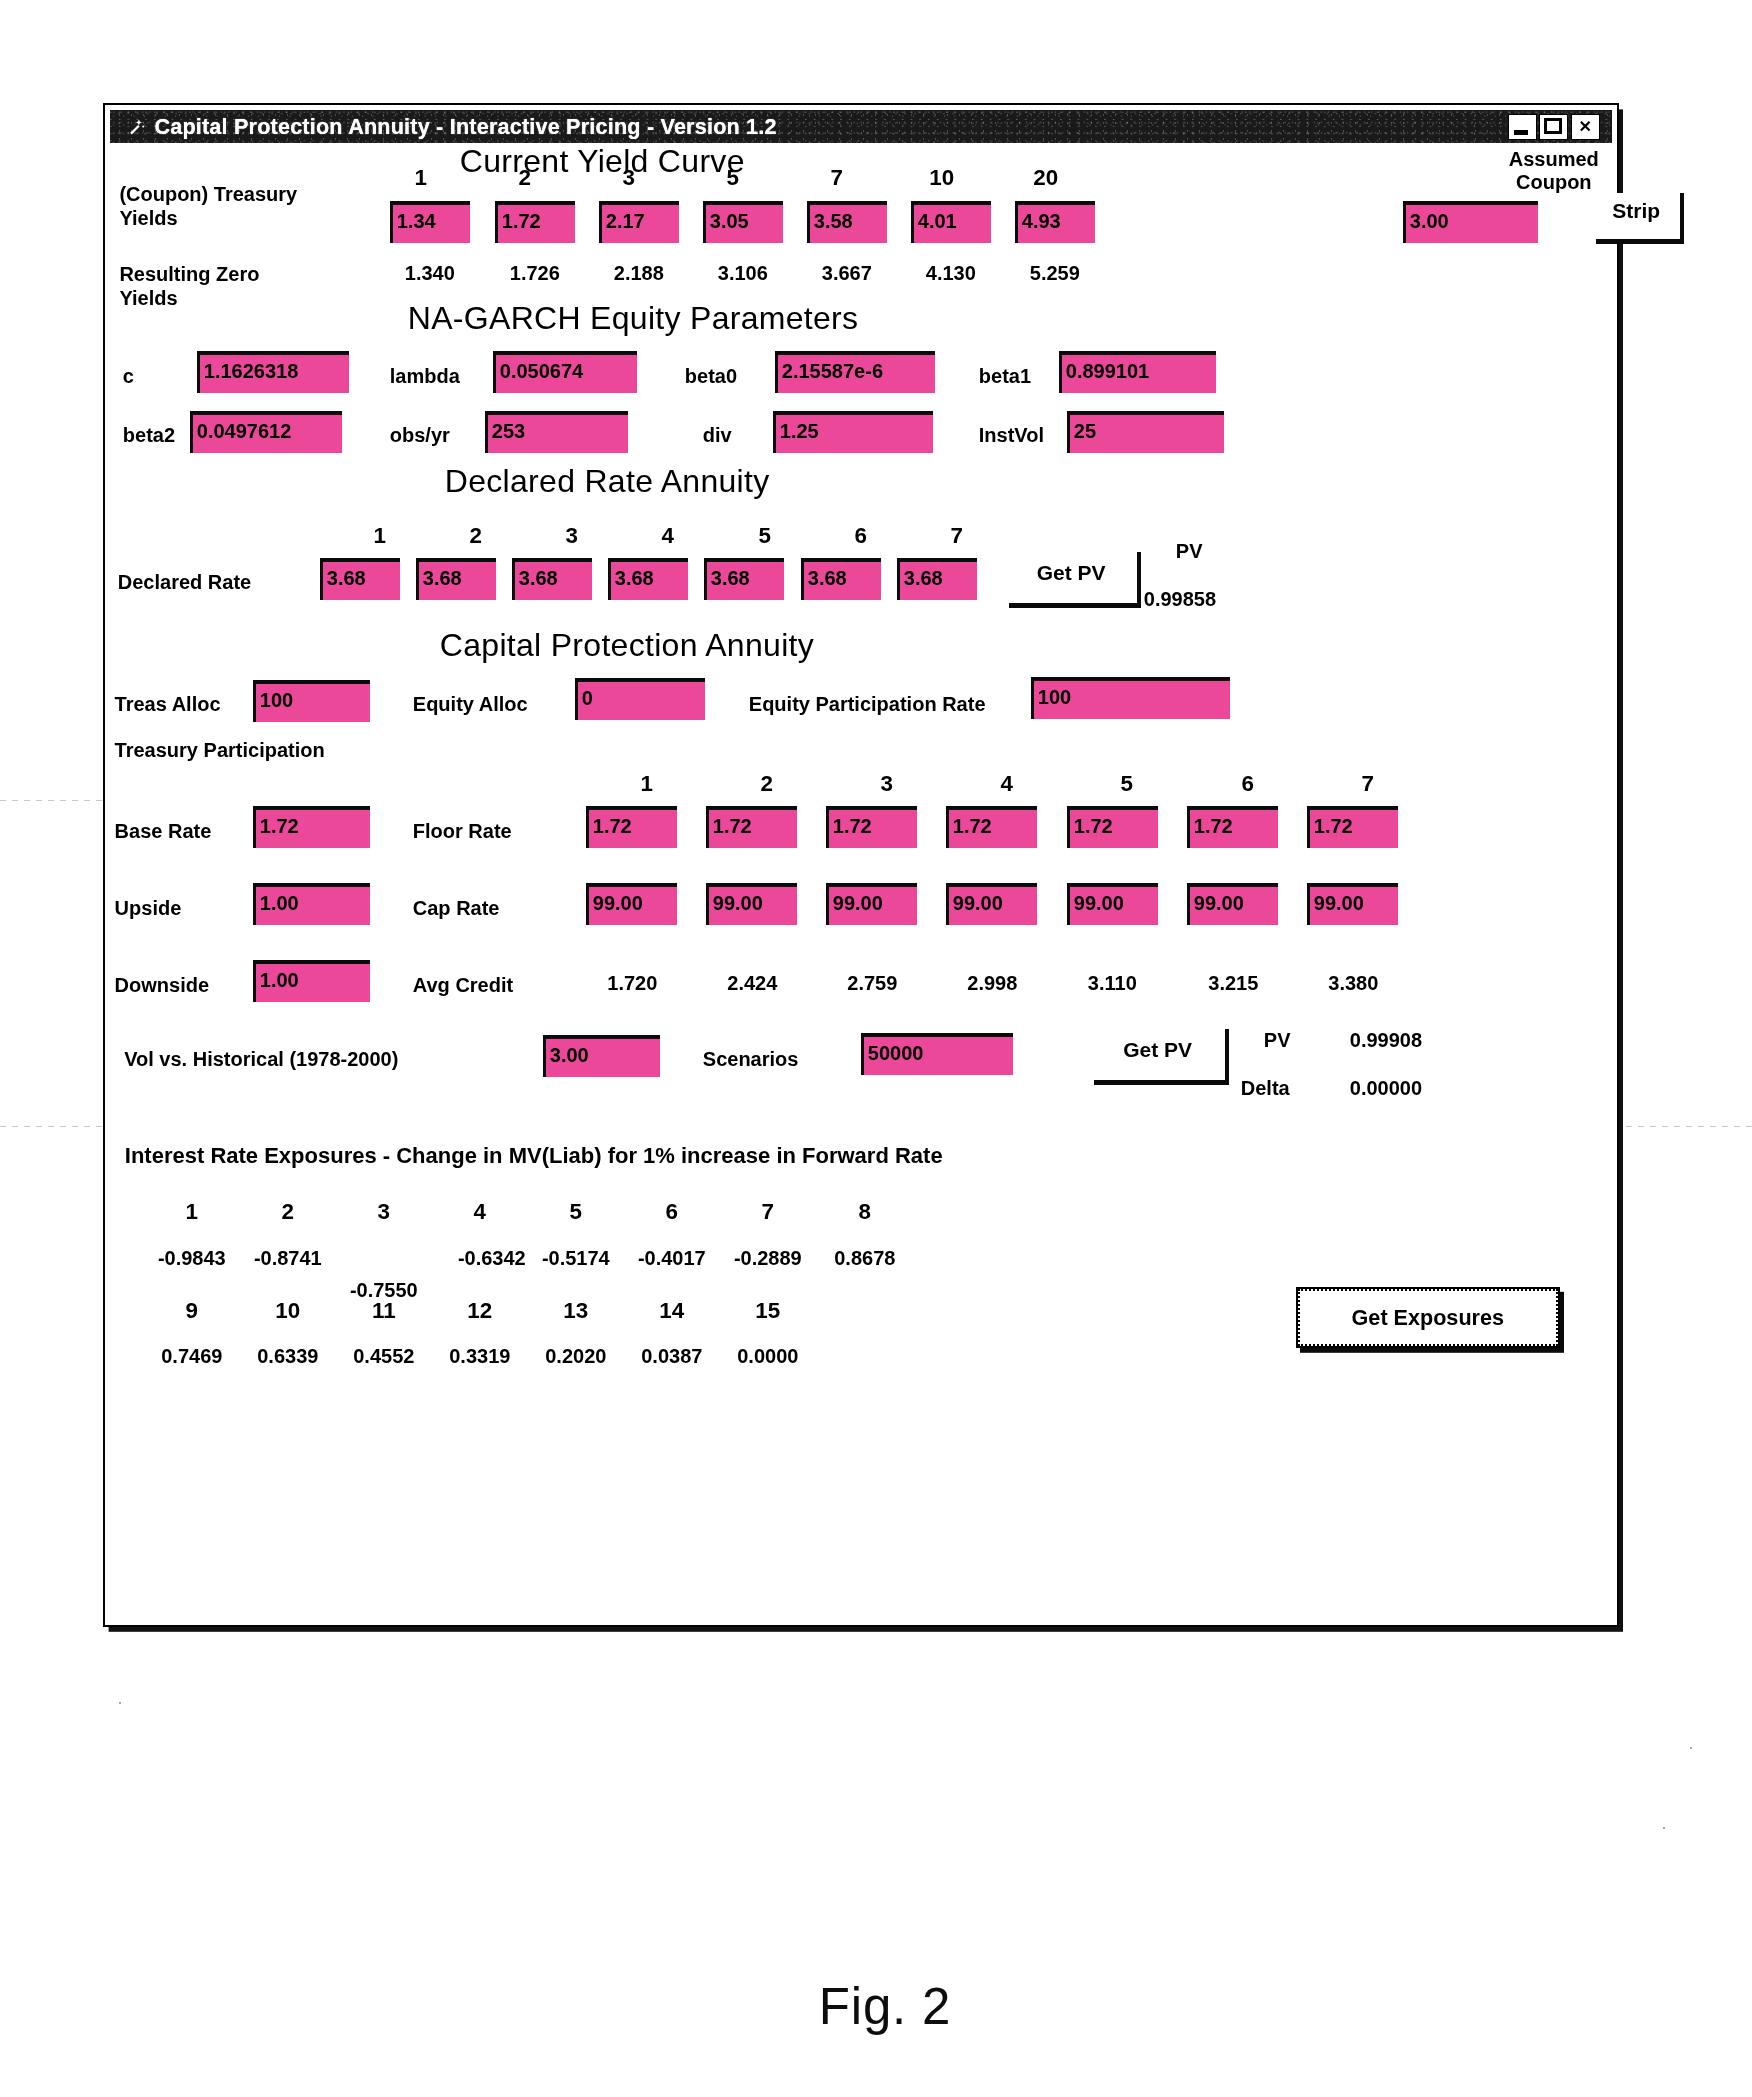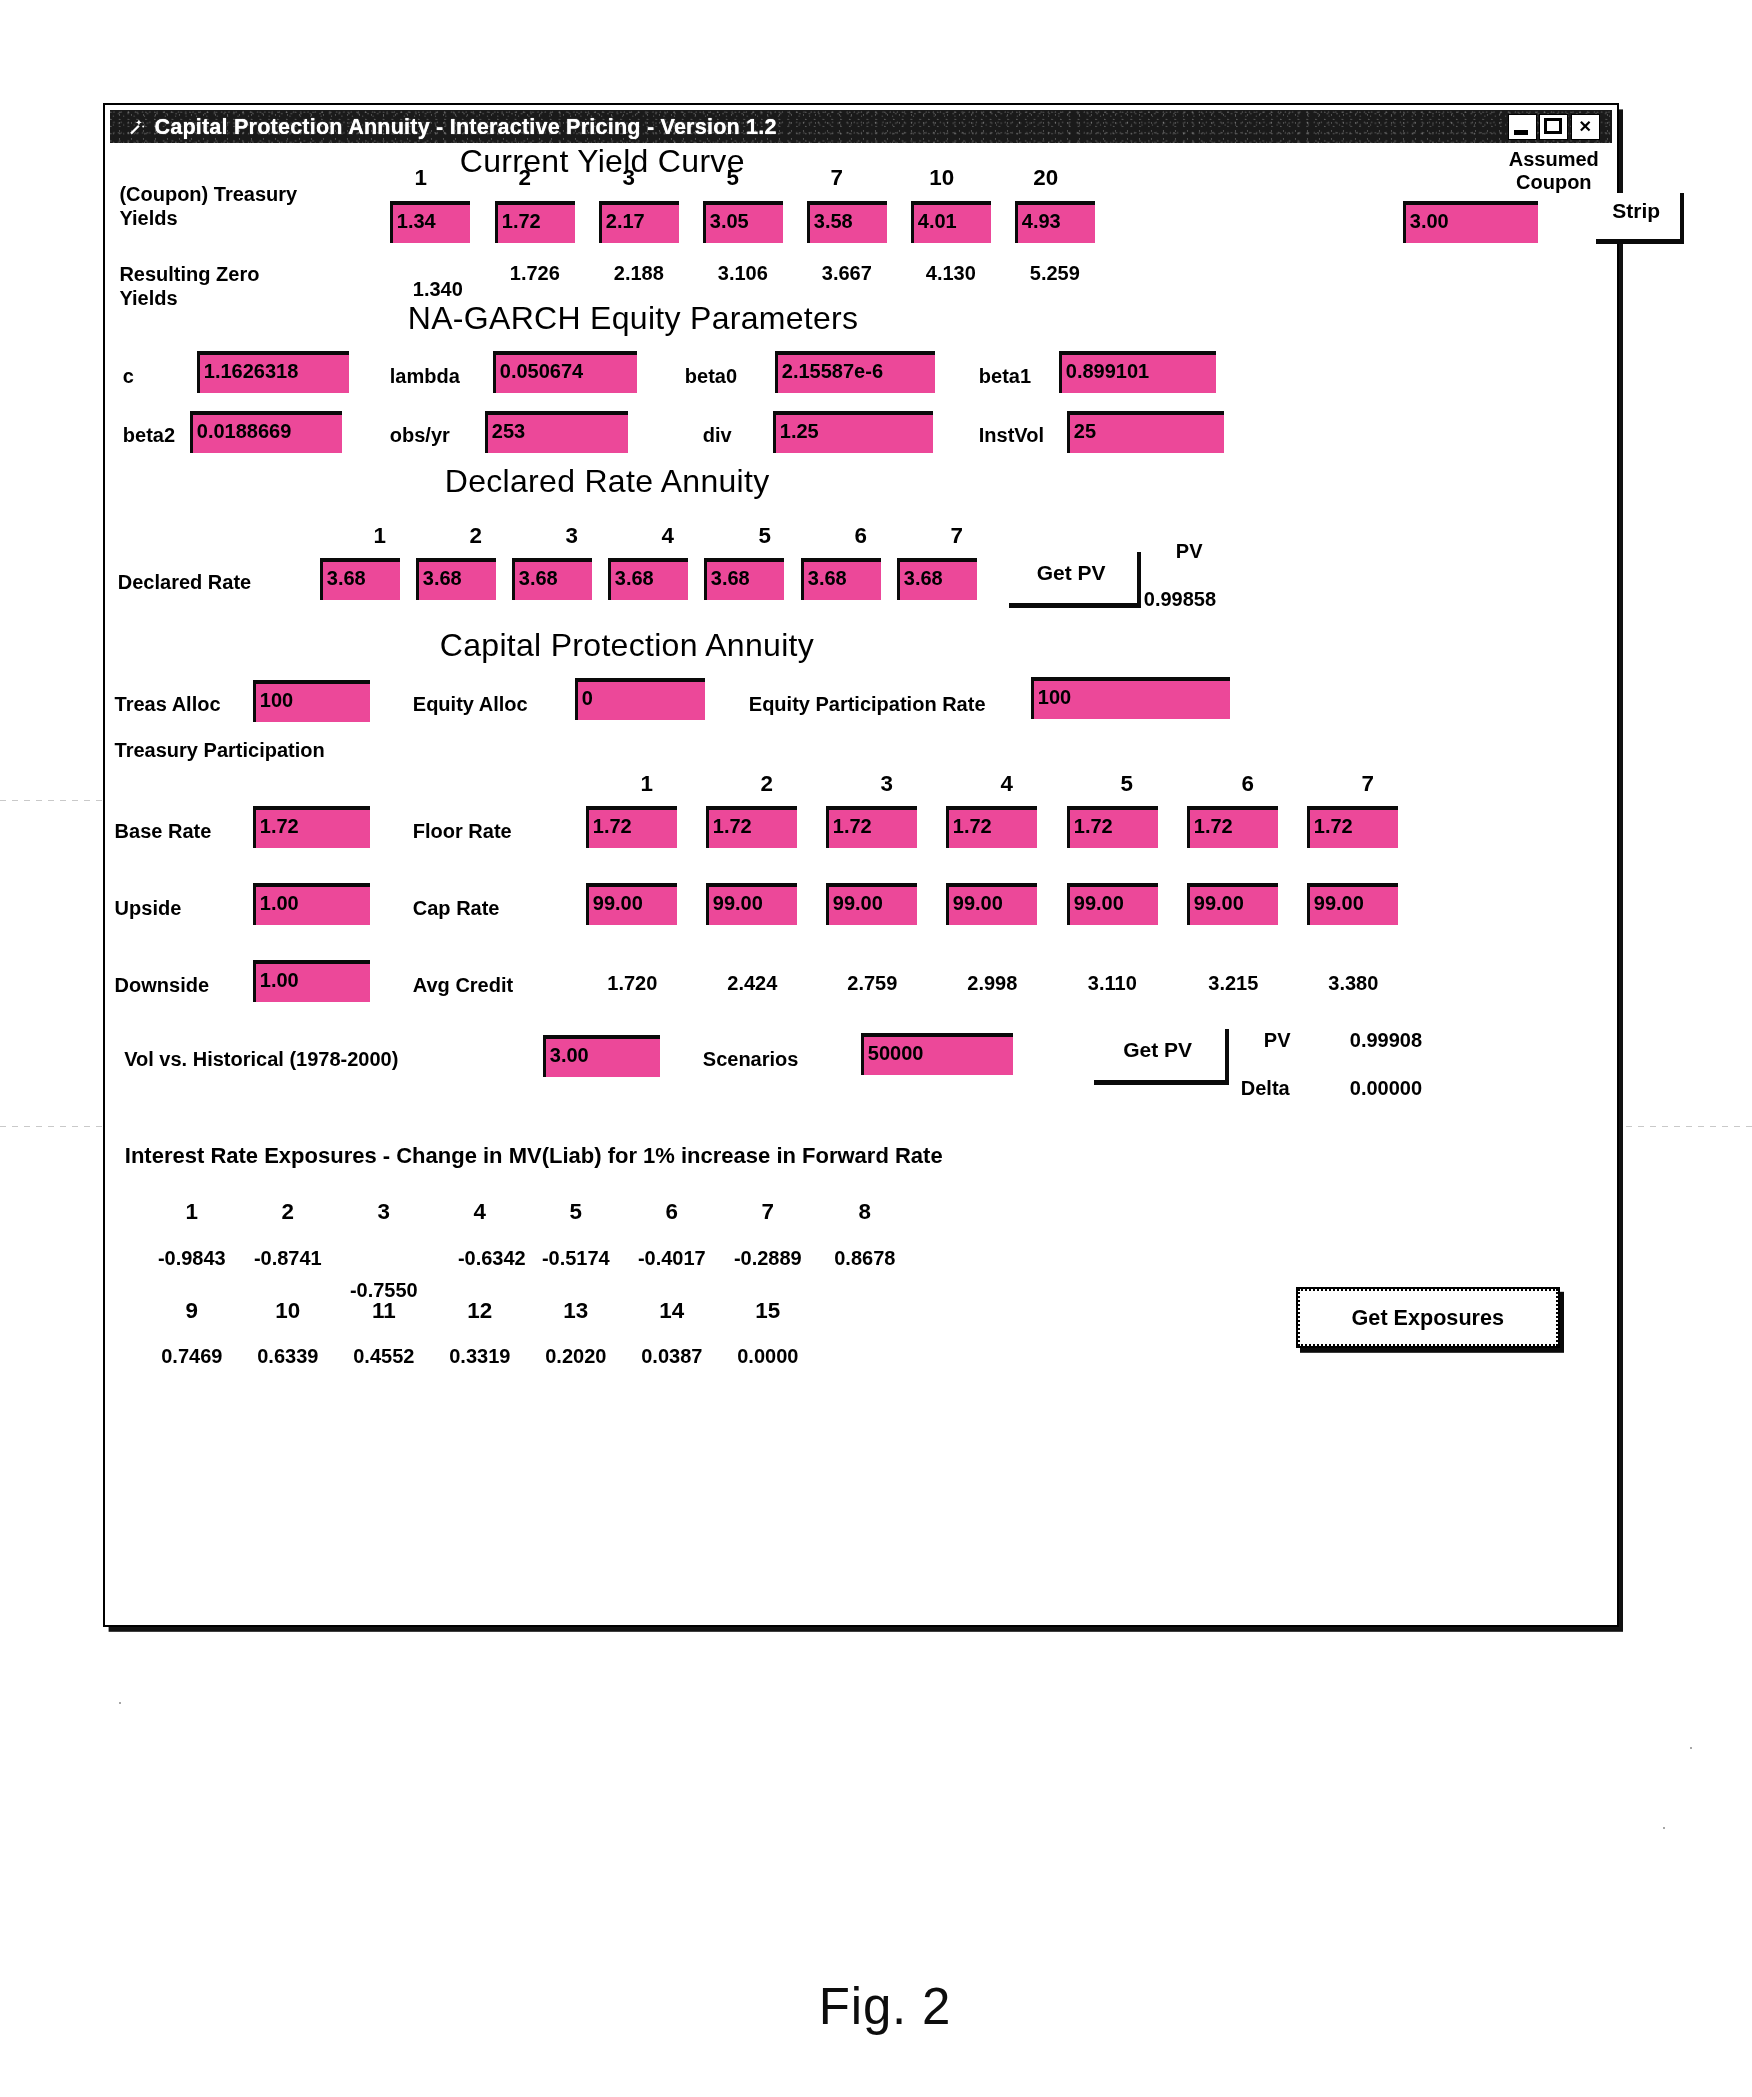--- a/index.html
+++ b/index.html
@@ -327,21 +327,21 @@
       </div>
 
     <div class="pushbtn" style="left:1486px; top:50px; width:88px; height:51px;">
       <span class="cap">Strip</span>
     </div>
 
     <div class="abs lbl" style="left:9.6px; top:120px;">
       <span>Resulting Zero</span><br>
       <span>Yields</span>
     </div>
-    <div class="abs outval" style="left:280px; top:119px; width:96px;margin-top:16px;">1.340</div>
+    <div class="abs outval" style="left:272px; top:119px; width:96px;">1.340</div>
     <div class="abs outval" style="left:377px; top:119px; width:96px;">1.726</div>
     <div class="abs outval" style="left:481px; top:119px; width:96px;">2.188</div>
     <div class="abs outval" style="left:585px; top:119px; width:96px;">3.106</div>
     <div class="abs outval" style="left:689px; top:119px; width:96px;">3.667</div>
     <div class="abs outval" style="left:793px; top:119px; width:96px;">4.130</div>
     <div class="abs outval" style="left:897px; top:119px; width:96px;">5.259</div>
 
     <div class="abs section-title" style="left:298px; top:157px;">NA-GARCH Equity Parameters</div>
 
     <div class="abs lbl" style="left:13px; top:222px;">c</div>
@@ -359,21 +359,21 @@
         <span class="val">2.15587e-6</span>
       </div>
 
     <div class="abs lbl" style="left:869px; top:222px;">beta1</div>
     <div class="field" style="left:949px; top:208px; width:157px;">
         <span class="val">0.899101</span>
       </div>
 
     <div class="abs lbl" style="left:13px; top:281px;">beta2</div>
     <div class="field" style="left:80px; top:268px; width:152px;">
-        <span class="val">0.0188669</span>
+        <span class="val">0.0497612</span>
       </div>
 
     <div class="abs lbl" style="left:280px; top:281px;">obs/yr</div>
     <div class="field" style="left:375px; top:268px; width:143px;">
         <span class="val">253</span>
       </div>
 
     <div class="abs lbl" style="left:593px; top:281px;">div</div>
     <div class="field" style="left:663px; top:268px; width:160px;">
         <span class="val">1.25</span>

